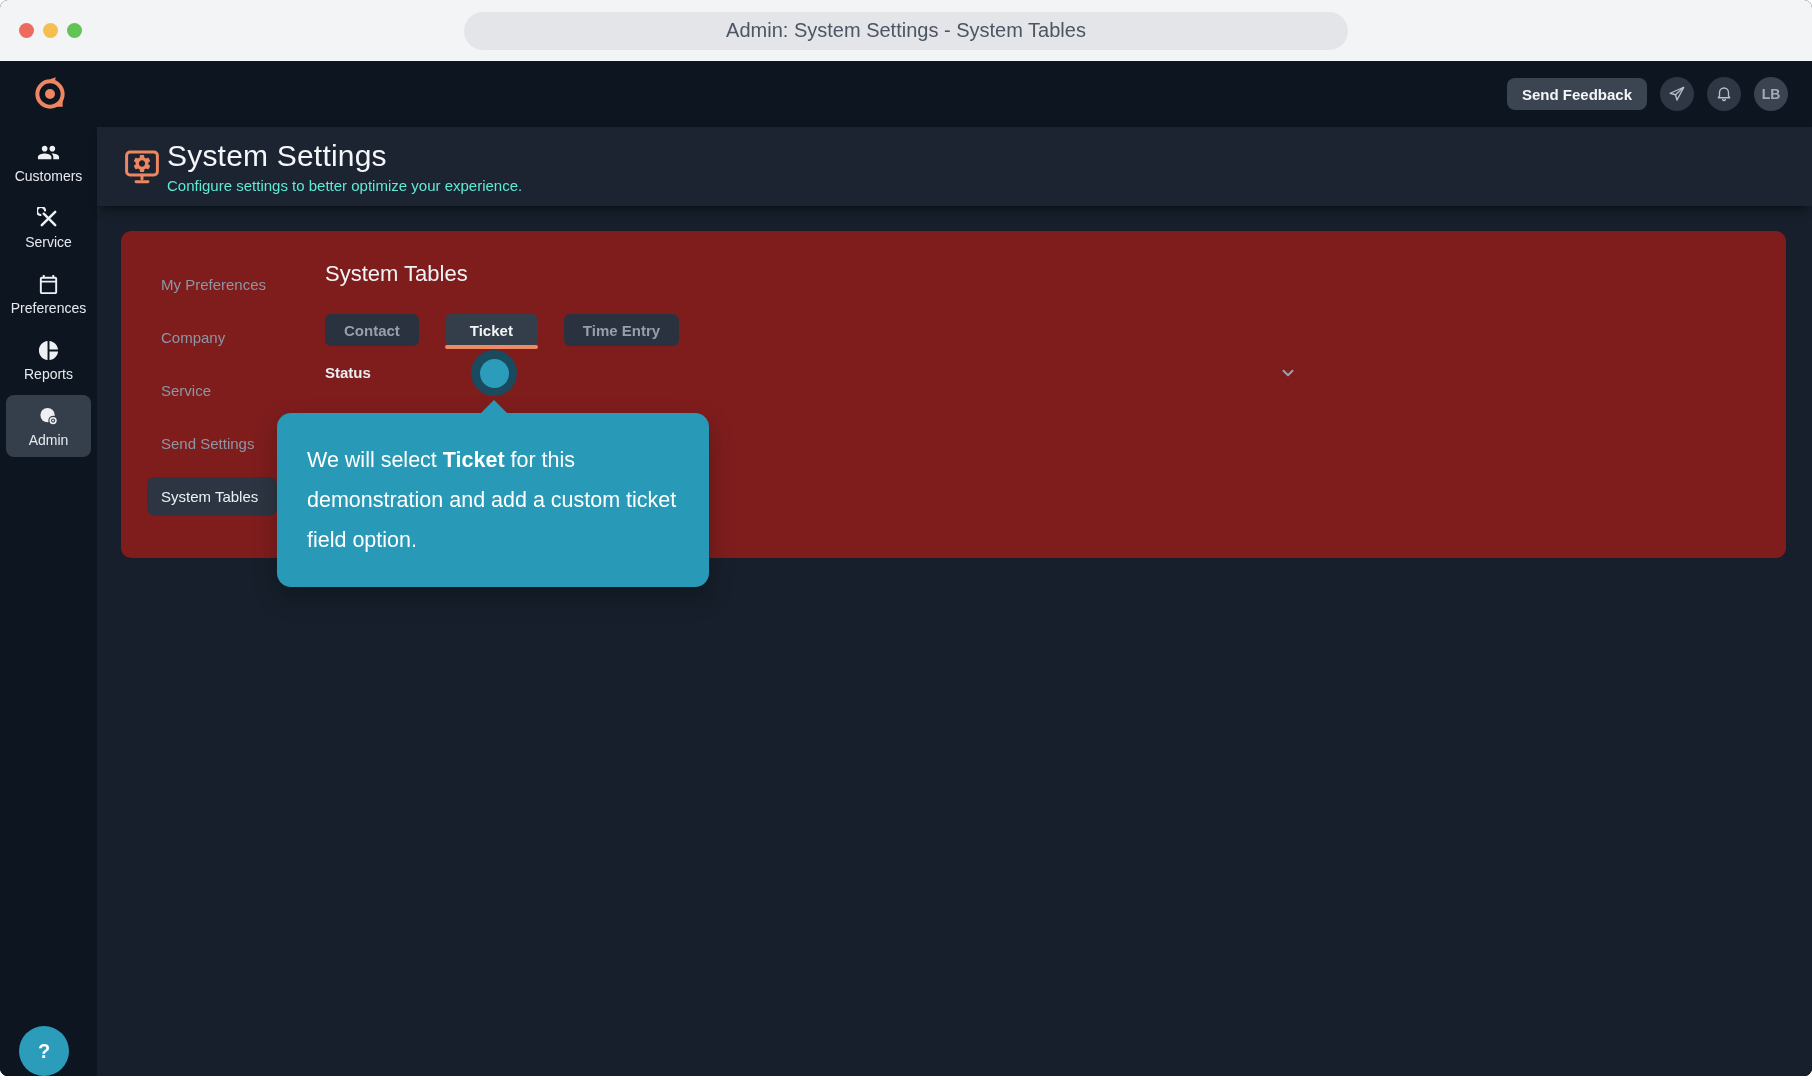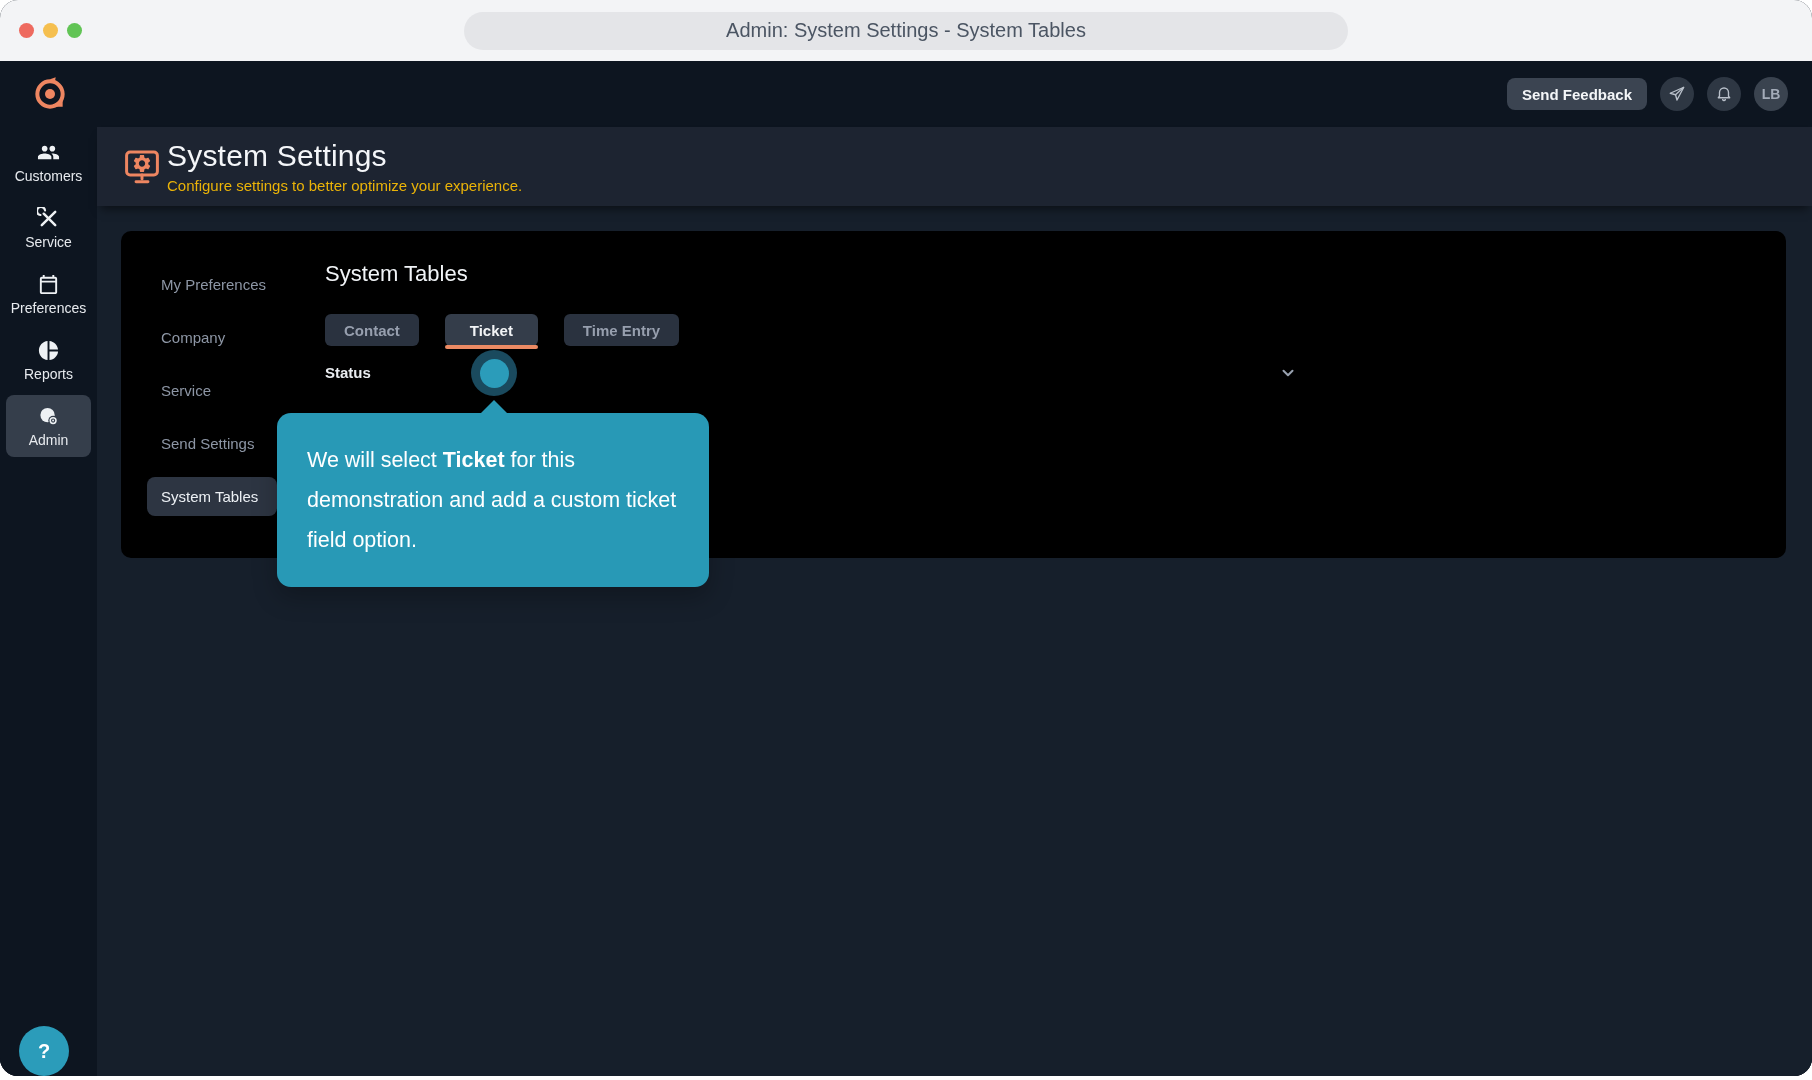--- a/index.html
+++ b/index.html
@@ -1,18 +1,18 @@
 <!DOCTYPE html>
 <html><head>
 <meta charset="utf-8">
 <style>
   * { margin:0; padding:0; box-sizing:border-box; }
   html,body { width:1812px; height:1080px; background:#ffffff; font-family:"Liberation Sans", sans-serif; overflow:hidden; }
 
-  .window { position:absolute; left:0; top:0; width:1812px; height:1076px; border-radius:18px; overflow:hidden; background:#0d1520; }
+  .window { position:absolute; left:0; top:0; width:1812px; height:1076px; border-radius:8px; overflow:hidden; background:#0d1520; }
 
   
   .titlebar { position:relative; height:61px; background:#f3f4f6; display:flex; align-items:center; justify-content:center; }
   .traffic { position:absolute; left:19px; top:23px; display:flex; gap:9px; }
   .traffic span { width:15px; height:15px; border-radius:50%; display:block; }
   .light-red { background:#ee6a5f; }
   .light-yellow { background:#f5bf4f; }
   .light-green { background:#61c455; }
   .title-pill { width:884px; height:38px; background:#e4e5e8; border-radius:19px; display:flex; align-items:center; justify-content:center; color:#4b5563; font-size:20px; }
 
@@ -31,24 +31,24 @@
   .sidebar { width:97px; background:#0d1520; padding-top:4px; display:flex; flex-direction:column; }
   .side-item { margin:0 6px 4px 6px; height:62px; border-radius:8px; display:flex; flex-direction:column; align-items:center; justify-content:center; gap:4px; cursor:pointer; }
   .side-item.selected { background:#353e4b; }
   .side-item .lbl { color:#e7eaee; font-size:14px; }
   .side-item svg { display:block; }
 
   
   .main-col { flex:1; display:flex; flex-direction:column; min-width:0; }
   .page-header { height:79px; background:#1d2431; display:flex; align-items:center; gap:4px; padding-left:24px; box-shadow:0 7px 9px -4px rgba(0,0,0,.5); position:relative; z-index:2; }
   .page-header h1 { color:#f4f6f9; font-size:30px; font-weight:500; letter-spacing:.2px; }
-  .page-header .sub { color:#eab308; font-size:15px; margin-top:4px; }
+  .page-header .sub { color:#5eead4; font-size:15px; margin-top:4px; }
 
   .content { flex:1; background:#161f2b; position:relative; }
-  .panel { position:absolute; left:24px; top:25px; width:1665px; height:327px; background:#000000; border-radius:10px; display:flex; }
+  .panel { position:absolute; left:24px; top:25px; width:1665px; height:327px; background:#7f1d1d; border-radius:10px; display:flex; }
 
   .settings-nav { width:190px; padding:34px 0 0 26px; flex-shrink:0; }
   .settings-nav .nav-item { width:130px; padding:11px 14px; margin-bottom:14px; color:#8d96a5; font-size:15px; border-radius:8px; cursor:pointer; white-space:nowrap; }
   .settings-nav .nav-item.selected { background:#2d3542; color:#ecf0f4; }
 
   .panel-main { flex:1; padding:30px 0 0 14px; position:relative; }
   .panel-main h2 { color:#f1f4f7; font-size:22px; font-weight:500; }
   .tabs { display:flex; gap:26px; margin-top:27px; }
   .tab { position:relative; height:32px; padding:0 19px; min-width:93px; display:flex; align-items:center; justify-content:center; background:#2a323f; color:#979fae; font-size:15px; border-radius:6px; cursor:pointer;font-weight:bold; }
   .tab.selected { background:#343d4a; color:#f2f4f6; }

